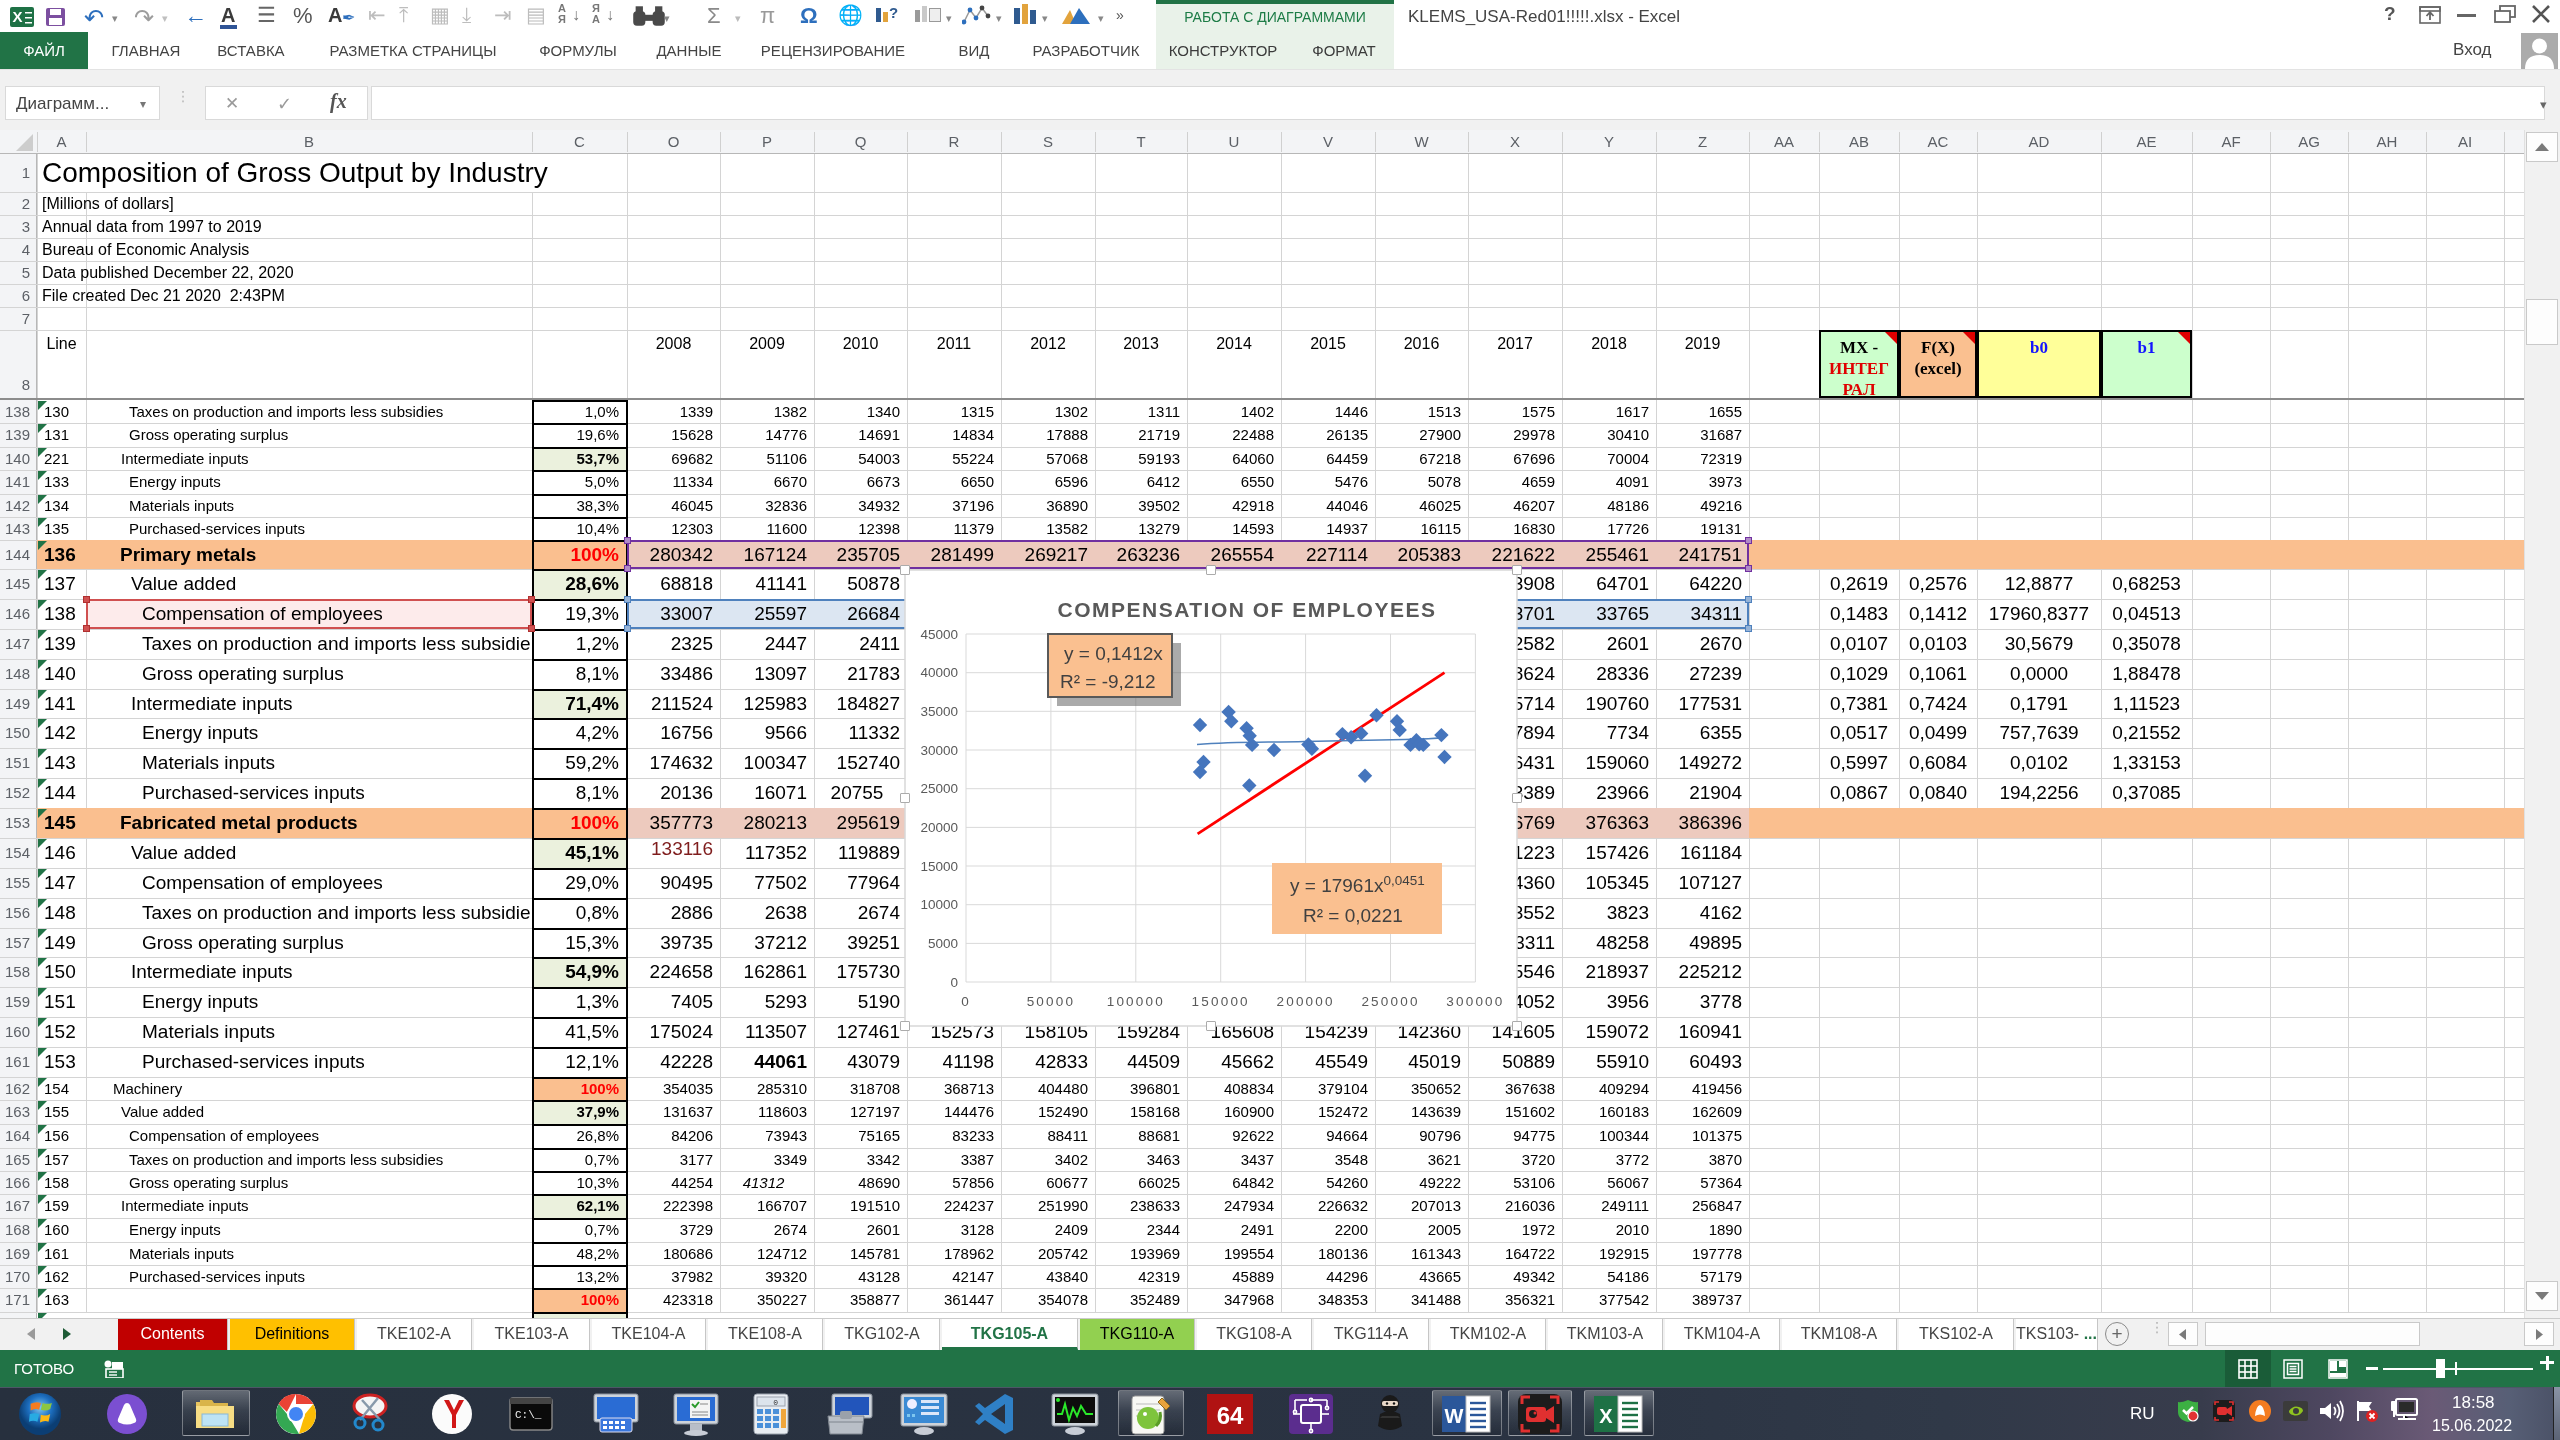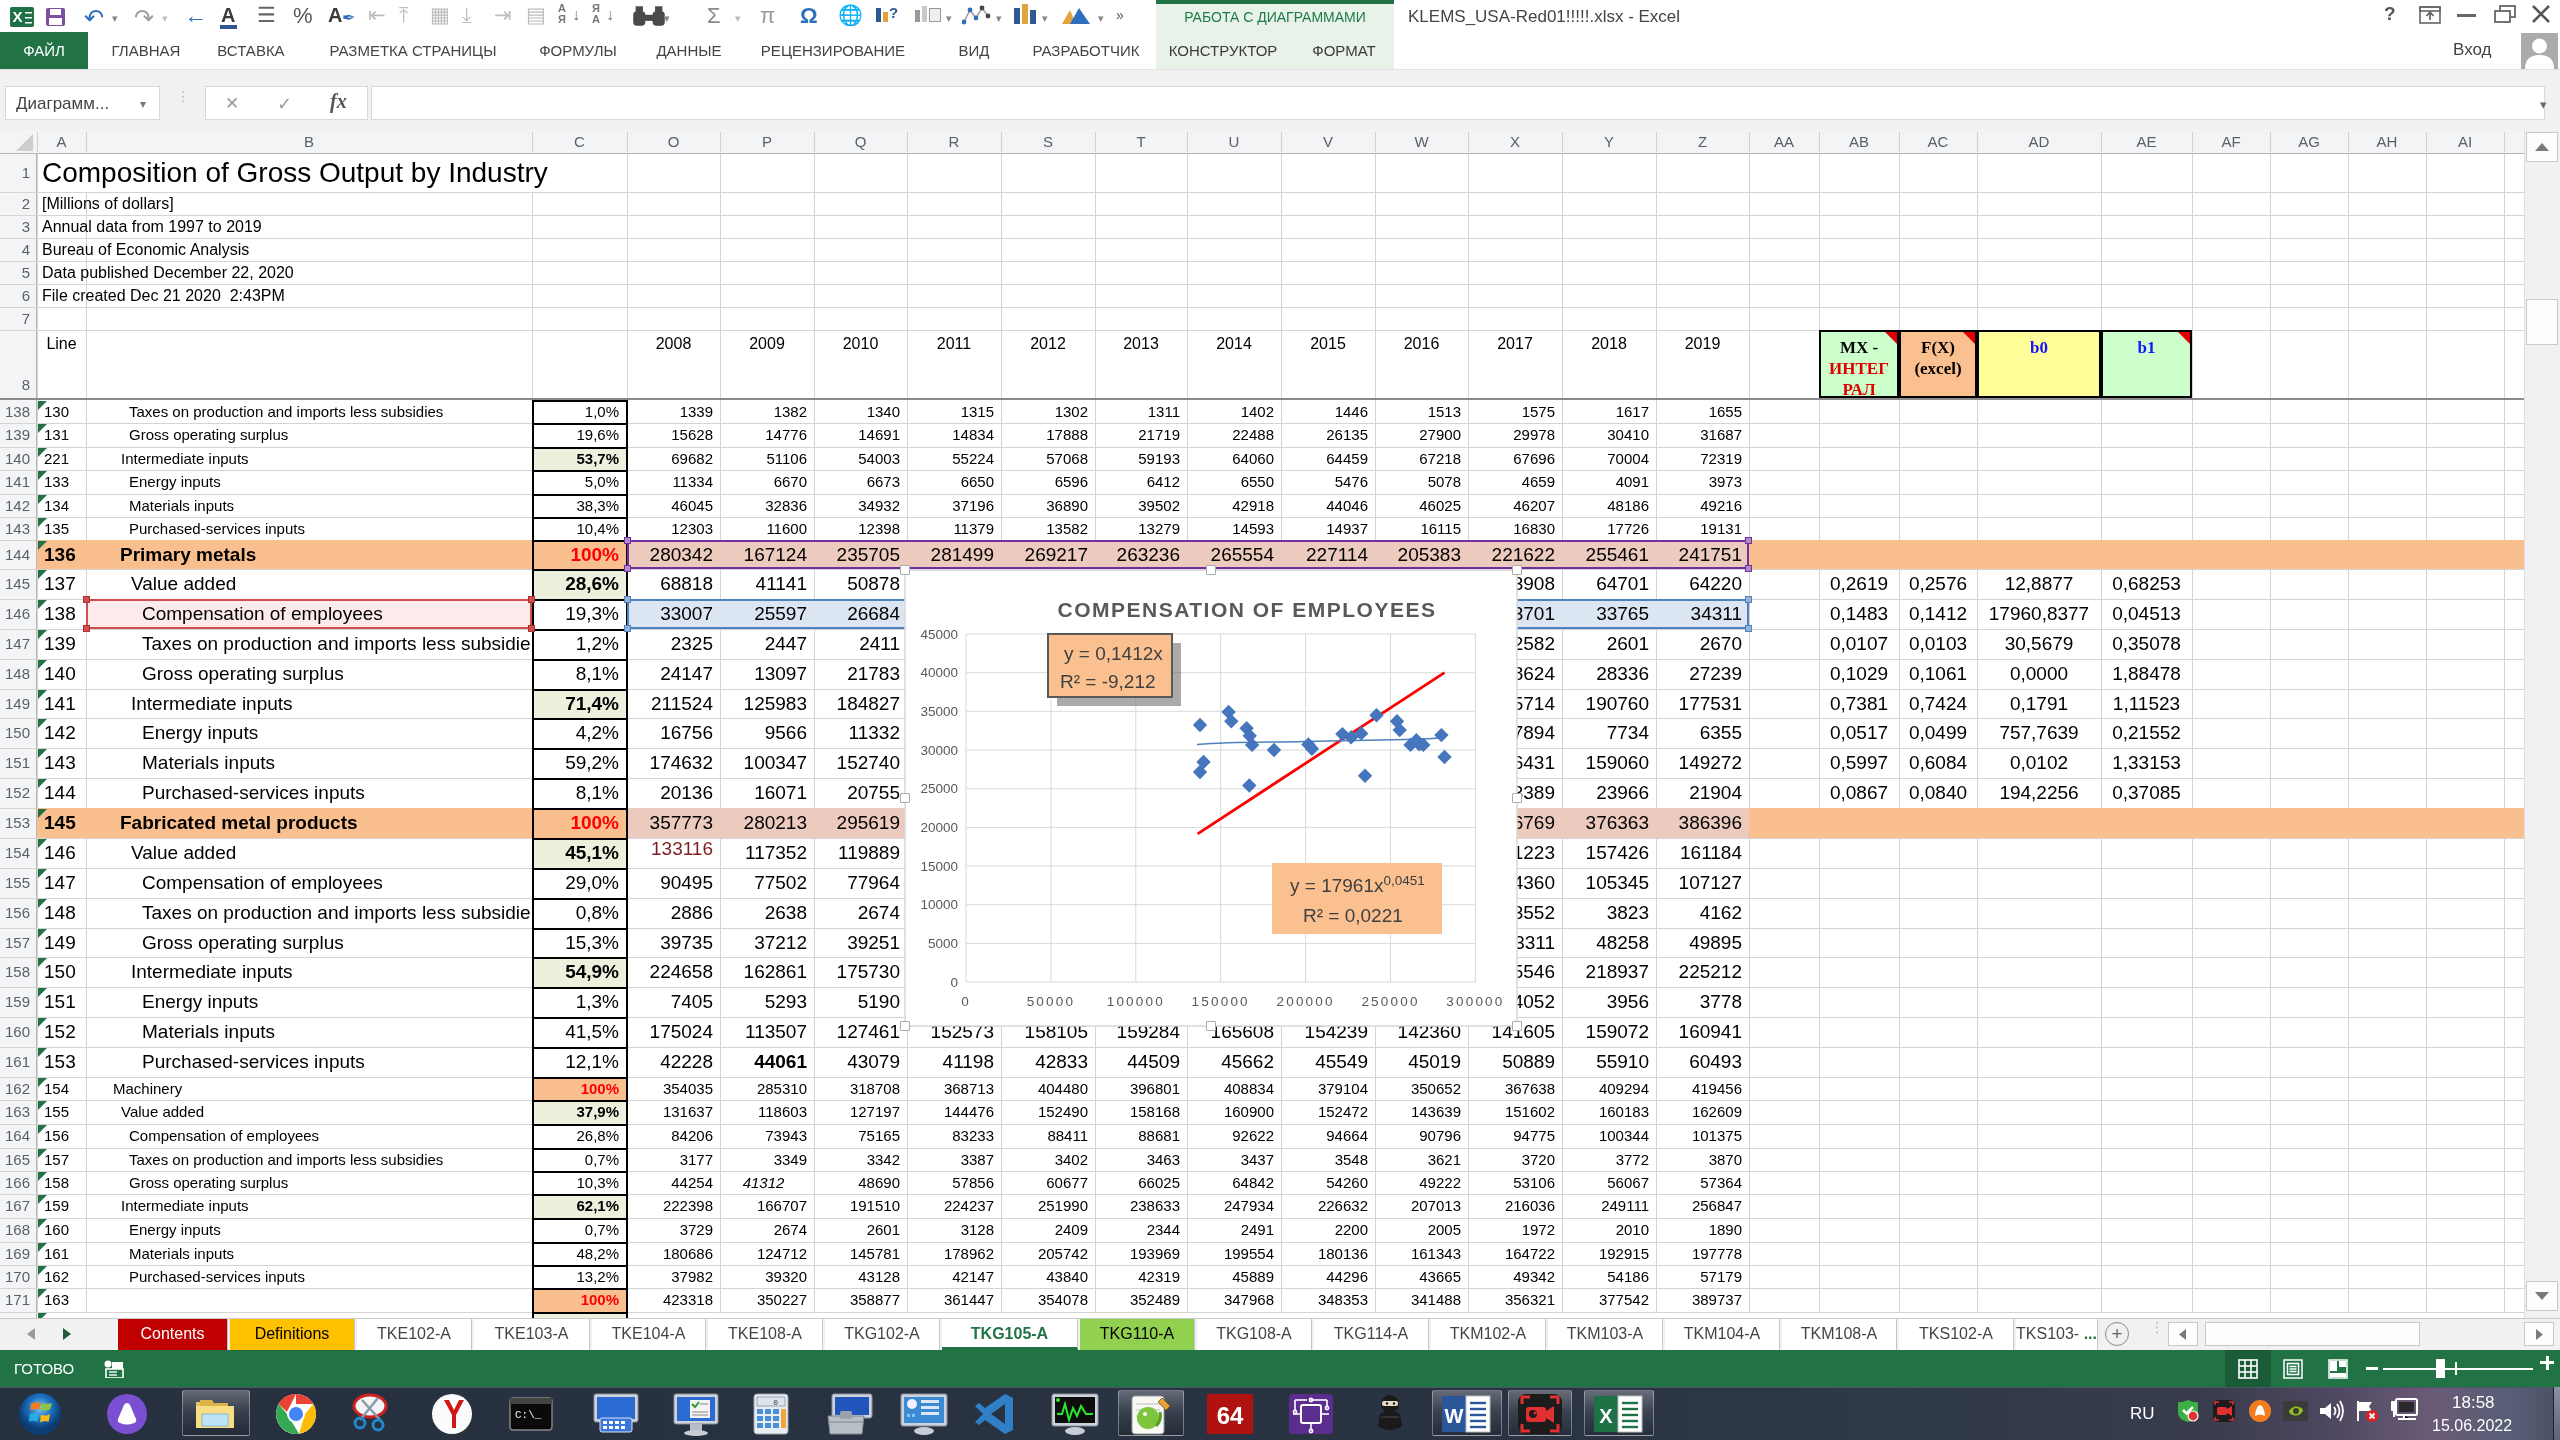--- a/index.html
+++ b/index.html
@@ -653,21 +653,21 @@
 <div style="position:absolute;left:1468px;top:629px;width:87px;text-align:right;font-size:19px;color:#000;line-height:30px;">2582</div>
 <div style="position:absolute;left:1562px;top:629px;width:87px;text-align:right;font-size:19px;color:#000;line-height:30px;">2601</div>
 <div style="position:absolute;left:1656px;top:629px;width:86px;text-align:right;font-size:19px;color:#000;line-height:30px;">2670</div>
 <div style="position:absolute;left:1819px;top:629px;width:80px;text-align:center;font-size:19px;color:#000;line-height:30px;">0,0107</div>
 <div style="position:absolute;left:1899px;top:629px;width:78px;text-align:center;font-size:19px;color:#000;line-height:30px;">0,0103</div>
 <div style="position:absolute;left:1977px;top:629px;width:124px;text-align:center;font-size:19px;color:#000;line-height:30px;">30,5679</div>
 <div style="position:absolute;left:2101px;top:629px;width:91px;text-align:center;font-size:19px;color:#000;line-height:30px;">0,35078</div>
 <div style="position:absolute;left:44px;top:659px;font-size:19px;color:#000;line-height:30px;">140</div>
 <div style="position:absolute;left:142px;top:659px;width:388px;overflow:hidden;white-space:nowrap;font-size:19px;color:#000;line-height:30px;">Gross operating surplus</div>
 <div style="position:absolute;left:532px;top:659px;width:87px;text-align:right;font-size:19px;color:#000;line-height:30px;">8,1%</div>
-<div style="position:absolute;left:627px;top:659px;width:86px;text-align:right;font-size:19px;color:#000;line-height:30px;">24147</div>
+<div style="position:absolute;left:627px;top:659px;width:86px;text-align:right;font-size:19px;color:#000;line-height:30px;">33486</div>
 <div style="position:absolute;left:720px;top:659px;width:87px;text-align:right;font-size:19px;color:#000;line-height:30px;">13097</div>
 <div style="position:absolute;left:814px;top:659px;width:86px;text-align:right;font-size:19px;color:#000;line-height:30px;">21783</div>
 <div style="position:absolute;left:1468px;top:659px;width:87px;text-align:right;font-size:19px;color:#000;line-height:30px;">28624</div>
 <div style="position:absolute;left:1562px;top:659px;width:87px;text-align:right;font-size:19px;color:#000;line-height:30px;">28336</div>
 <div style="position:absolute;left:1656px;top:659px;width:86px;text-align:right;font-size:19px;color:#000;line-height:30px;">27239</div>
 <div style="position:absolute;left:1819px;top:659px;width:80px;text-align:center;font-size:19px;color:#000;line-height:30px;">0,1029</div>
 <div style="position:absolute;left:1899px;top:659px;width:78px;text-align:center;font-size:19px;color:#000;line-height:30px;">0,1061</div>
 <div style="position:absolute;left:1977px;top:659px;width:124px;text-align:center;font-size:19px;color:#000;line-height:30px;">0,0000</div>
 <div style="position:absolute;left:2101px;top:659px;width:91px;text-align:center;font-size:19px;color:#000;line-height:30px;">1,88478</div>
 <div style="position:absolute;left:44px;top:689px;font-size:19px;color:#000;line-height:29px;">141</div>
@@ -707,21 +707,21 @@
 <div style="position:absolute;left:1656px;top:748px;width:86px;text-align:right;font-size:19px;color:#000;line-height:30px;">149272</div>
 <div style="position:absolute;left:1819px;top:748px;width:80px;text-align:center;font-size:19px;color:#000;line-height:30px;">0,5997</div>
 <div style="position:absolute;left:1899px;top:748px;width:78px;text-align:center;font-size:19px;color:#000;line-height:30px;">0,6084</div>
 <div style="position:absolute;left:1977px;top:748px;width:124px;text-align:center;font-size:19px;color:#000;line-height:30px;">0,0102</div>
 <div style="position:absolute;left:2101px;top:748px;width:91px;text-align:center;font-size:19px;color:#000;line-height:30px;">1,33153</div>
 <div style="position:absolute;left:44px;top:778px;font-size:19px;color:#000;line-height:30px;">144</div>
 <div style="position:absolute;left:142px;top:778px;width:388px;overflow:hidden;white-space:nowrap;font-size:19px;color:#000;line-height:30px;">Purchased-services inputs</div>
 <div style="position:absolute;left:532px;top:778px;width:87px;text-align:right;font-size:19px;color:#000;line-height:30px;">8,1%</div>
 <div style="position:absolute;left:627px;top:778px;width:86px;text-align:right;font-size:19px;color:#000;line-height:30px;">20136</div>
 <div style="position:absolute;left:720px;top:778px;width:87px;text-align:right;font-size:19px;color:#000;line-height:30px;">16071</div>
-<div style="position:absolute;left:814px;top:778px;width:86px;text-align:right;font-size:19px;color:#000;line-height:30px;">20755</div>
+<div style="position:absolute;left:814px;top:778px;width:86px;text-align:center;font-size:19px;color:#000;line-height:30px;">20755</div>
 <div style="position:absolute;left:1468px;top:778px;width:87px;text-align:right;font-size:19px;color:#000;line-height:30px;">23389</div>
 <div style="position:absolute;left:1562px;top:778px;width:87px;text-align:right;font-size:19px;color:#000;line-height:30px;">23966</div>
 <div style="position:absolute;left:1656px;top:778px;width:86px;text-align:right;font-size:19px;color:#000;line-height:30px;">21904</div>
 <div style="position:absolute;left:1819px;top:778px;width:80px;text-align:center;font-size:19px;color:#000;line-height:30px;">0,0867</div>
 <div style="position:absolute;left:1899px;top:778px;width:78px;text-align:center;font-size:19px;color:#000;line-height:30px;">0,0840</div>
 <div style="position:absolute;left:1977px;top:778px;width:124px;text-align:center;font-size:19px;color:#000;line-height:30px;">194,2256</div>
 <div style="position:absolute;left:2101px;top:778px;width:91px;text-align:center;font-size:19px;color:#000;line-height:30px;">0,37085</div>
 <div style="position:absolute;left:44px;top:808px;font-size:19px;color:#000;line-height:30px;font-weight:bold;">145</div>
 <div style="position:absolute;left:120px;top:808px;width:410px;overflow:hidden;white-space:nowrap;font-size:19px;color:#000;line-height:30px;font-weight:bold;">Fabricated metal products</div>
 <div style="position:absolute;left:532px;top:808px;width:87px;text-align:right;font-size:19px;color:#ff0000;line-height:30px;font-weight:bold;">100%</div>

